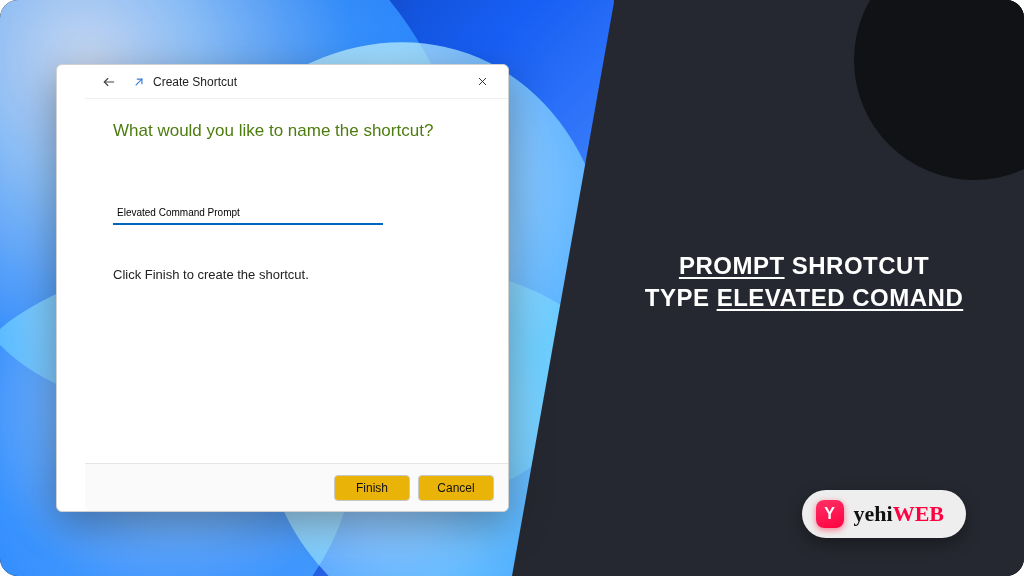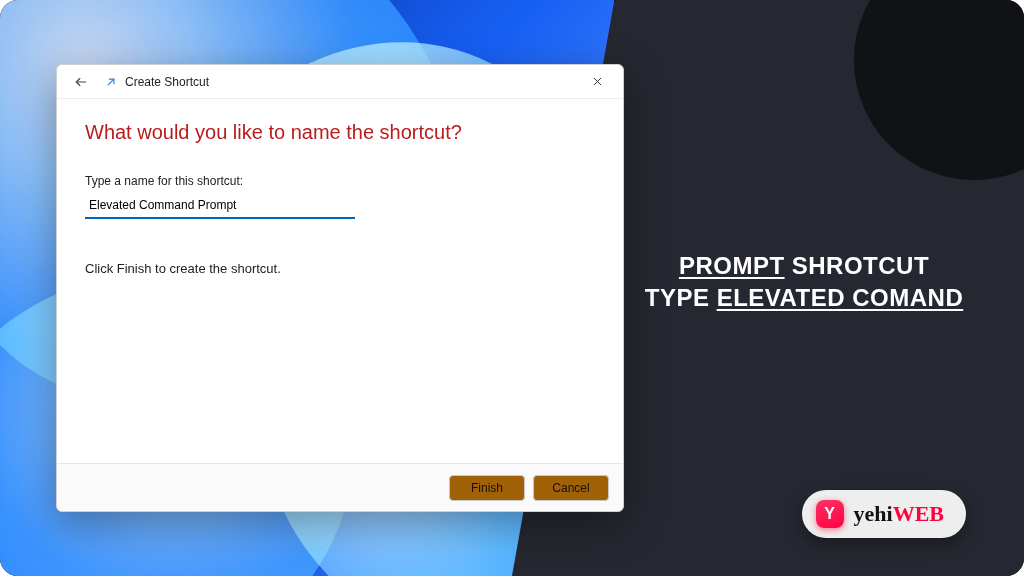--- a/index.html
+++ b/index.html
@@ -99,30 +99,31 @@
     font-weight: 700;
     color: #111;
   }
   .brand-text .w { color: #ff0040; }
 
   
   .dialog {
     position: absolute;
     left: 56px;
     top: 64px;
-    width: 568px;
+    width: 453px;
     height: 448px;
     background: #fff;
     border: 1px solid #d0d0d0;
     border-radius: 6px;
     box-shadow: 0 12px 40px rgba(0,0,0,0.35);
     display: flex;
     flex-direction: column;
     font-size: 12px;
     color: #222;
+    padding-left: 28px;
   }
   .titlebar {
     height: 34px;
     display: flex;
     align-items: center;
     padding: 0 8px 0 12px;
     border-bottom: 1px solid #eee;
   }
   .back-btn {
     width: 24px; height: 24px;
@@ -144,39 +145,40 @@
     color: #222;
     font-size: 13px;
     border-radius: 4px;
   }
 
   .dialog-body {
     flex: 1;
     padding: 22px 28px 10px 28px;
   }
   .instruction {
-    color: #b91c1c;
-    font-size: 20px;
+    color: #4d7c0f;
+    font-size: 17px;
     margin-bottom: 30px;
   }
   .field-label {
     font-size: 12px;
     color: #222;
     margin-bottom: 6px;
   }
   .name-input {
     width: 270px;
-    font-size: 12px;
+    font-size: 10px;
     padding: 4px 4px 5px 4px;
     border: none;
     border-bottom: 2px solid #0067c0;
     outline: none;
     background: transparent;
     color: #000;
     font-family: inherit;
+    margin-top: 32px;
   }
   .hint {
     margin-top: 42px;
     font-size: 13px;
     color: #222;
   }
 
   .dialog-footer {
     height: 48px;
     border-top: 1px solid #e5e5e5;
@@ -185,21 +187,21 @@
     align-items: center;
     justify-content: flex-end;
     gap: 8px;
     padding: 0 14px;
     border-radius: 0 0 6px 6px;
   }
   .win-btn {
     min-width: 76px;
     height: 26px;
     padding: 0 14px;
-    background: #a16207;
+    background: #eab308;
     border: 1px solid #c8c8c8;
     border-radius: 4px;
     font-size: 12px;
     color: #111;
     cursor: pointer;
     font-family: inherit;
   }
 
   svg { display: block; }
 </style>
@@ -254,21 +256,20 @@
       <div class="close-btn">
         <svg width="11" height="11" viewBox="0 0 24 24" fill="none" stroke="currentColor" stroke-width="2" stroke-linecap="round">
             <line x1="5" y1="5" x2="19" y2="19"></line>
             <line x1="19" y1="5" x2="5" y2="19"></line>
           </svg>
       </div>
     </div>
 
     <div class="dialog-body">
       <div class="instruction">What would you like to name the shortcut?</div>
-      <div class="field-label">Type a name for this shortcut:</div>
       <input class="name-input" type="text" value="Elevated Command Prompt" style="">
       <div class="hint">Click Finish to create the shortcut.</div>
     </div>
 
     <div class="dialog-footer">
       <button class="win-btn">Finish</button>
       <button class="win-btn">Cancel</button>
     </div>
   </div>
 

